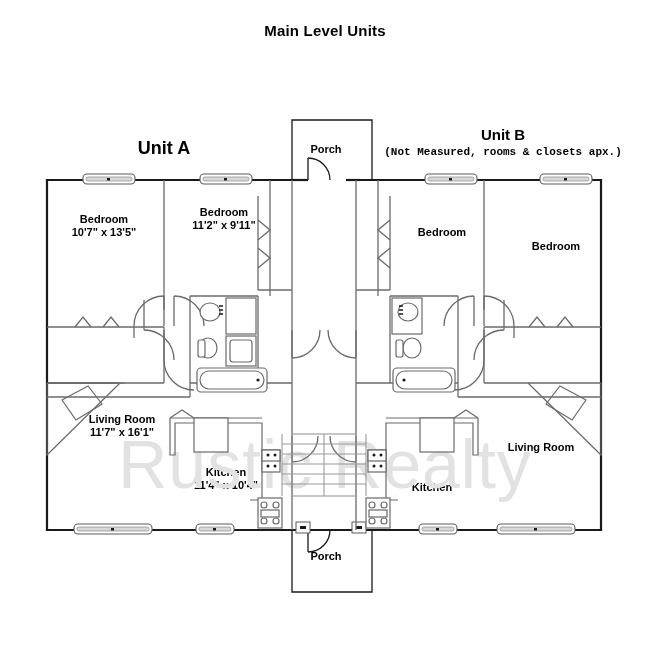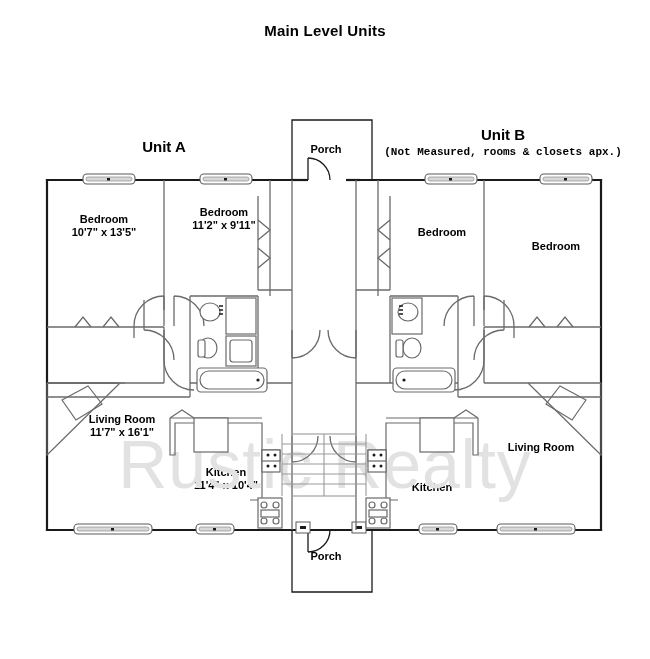--- a/index.html
+++ b/index.html
@@ -32,21 +32,21 @@
 
   #title {
     top: 22px;
     left: 325px;
     font-size: 15px;
     letter-spacing: 0.2px;
   }
   #unit-a-label {
     top: 138px;
     left: 164px;
-    font-size: 15px;
+    font-size: 18px;
   }
   #unit-b-label {
     top: 126px;
     left: 503px;
     font-size: 15px;
   }
   #unit-b-note {
     top: 146px;
     left: 503px;
     font-size: 11px;

